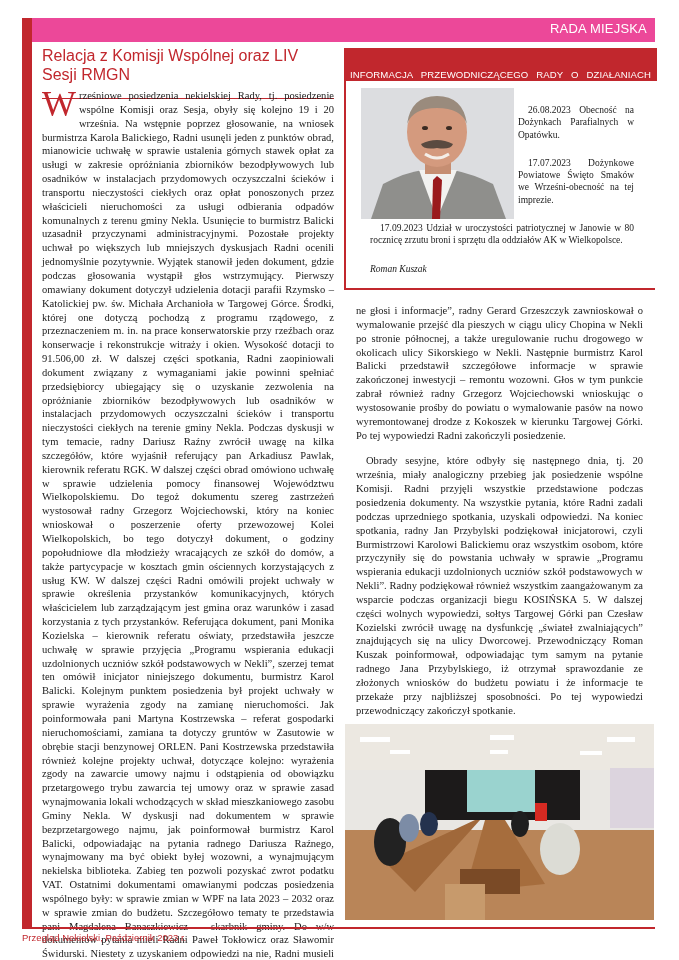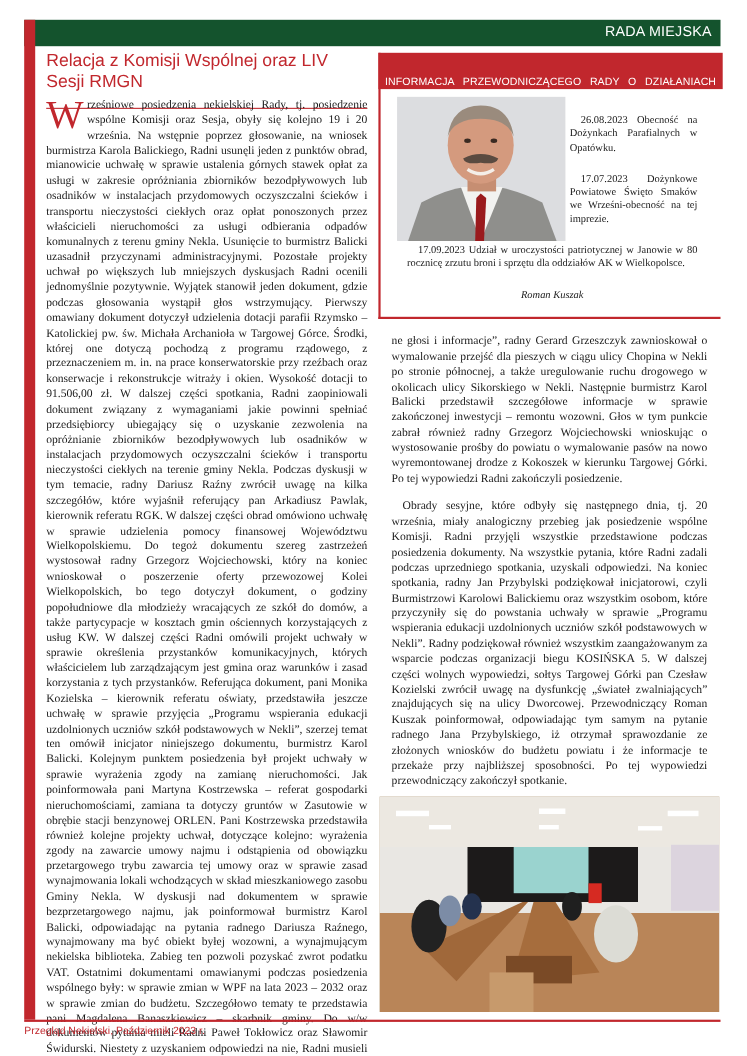--- a/index.html
+++ b/index.html
@@ -1,21 +1,21 @@
 <!DOCTYPE html>
 <html><head>
 <meta charset="utf-8">
 <style>
   html, body { margin: 0; padding: 0; }
   body {
     width: 679px; height: 960px; background: #ffffff; position: relative; overflow: hidden;
     font-family: "Liberation Serif", "DejaVu Serif", serif; color: #1a1a1a;
   }
   .top-bar {
-    position: absolute; left: 22px; top: 18px; width: 633px; height: 24px; background: #14532d;
+    position: absolute; left: 22px; top: 18px; width: 633px; height: 24px; background: #ec4899;
   }
   .section-label {
     position: absolute; right: 8px; top: 3px; color: #fff;
     font-family: "Liberation Sans", "DejaVu Sans", sans-serif; font-size: 13px; letter-spacing: 0.2px;
   }
   .left-bar {
     position: absolute; left: 22px; top: 18px; width: 10px; height: 909px; background: #c1272d;
   }
   .bottom-rule {
     position: absolute; left: 22px; top: 927px; width: 633px; height: 1.5px; background: #c1272d;
@@ -55,21 +55,21 @@
   .portrait {
     position: absolute; left: 15px; top: 40px; width: 153px; height: 131px;
     background: linear-gradient(180deg, #e4e4e6 0%, #d9dadc 100%); overflow: hidden;
   }
   .info-body {
     position: absolute; left: 8px; top: 40px; width: 296px;
     font-size: 9.5px; line-height: 12.3px; text-align: justify;
   }
   .info-body .float-space { float: left; width: 164px; height: 131px; }
   .info-body p { margin: 16px; text-indent: 10px; }
-  .info-body .sig { text-align: center; font-style: italic; text-indent: 0; }
+  .info-body .sig { text-align: left; font-style: italic; text-indent: 0; }
 
   .col-right {
     position: absolute; left: 344px; top: 292px; width: 311px;
     font-size: 10.55px; line-height: 13.85px; text-align: justify;
   }
   .col-right p { margin: 12px; }
   .col-right p.ind { text-indent: 10px; }
   .col-right .sig { text-align: center; font-style: italic; margin-top: 2px; }
 
   .photo {

